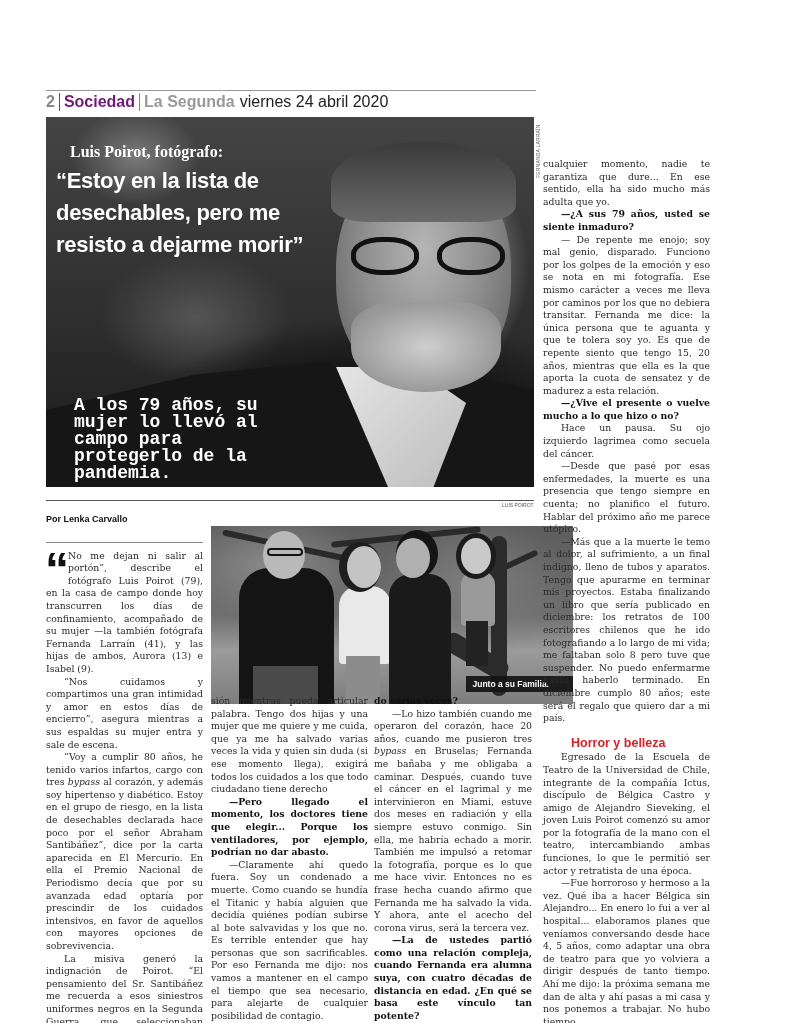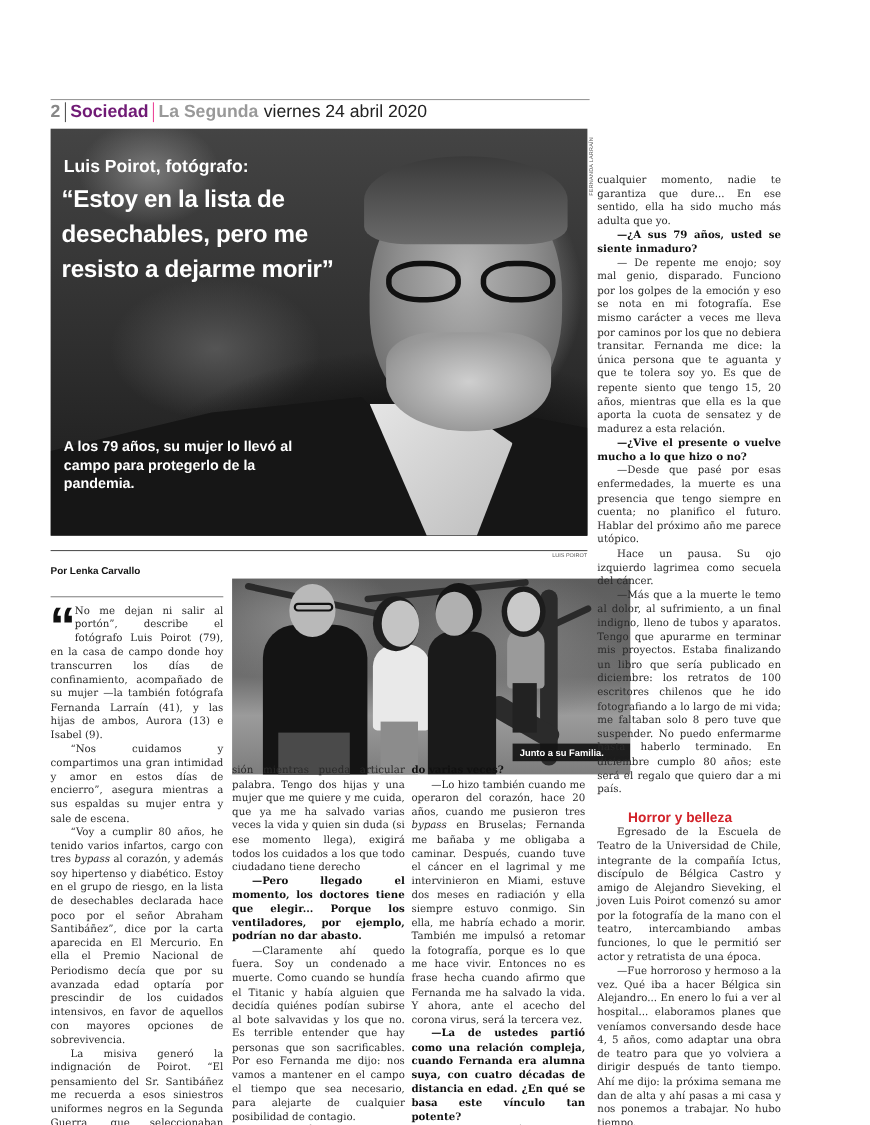--- a/index.html
+++ b/index.html
@@ -29,26 +29,26 @@
   .hero-glasses { position: absolute; left: 305px; top: 120px; width: 160px; height: 40px; }
   .hero-glasses span { position: absolute; top: 0; width: 68px; height: 38px; border: 5px solid #111; border-radius: 45%; }
   .hero-glasses span:first-child { left: 0; } .hero-glasses span:last-child { left: 86px; }
   .hero-beard { position: absolute; left: 305px; top: 185px; width: 150px; height: 90px; border-radius: 30% 30% 50% 50%;
     background: radial-gradient(ellipse, #cfcfcf 0%, #9a9a9a 70%, rgba(120,120,120,0) 100%); }
   .hero-collar { position: absolute; left: 290px; top: 250px; width: 130px; height: 120px;
     background: linear-gradient(135deg, #e5e5e5, #bdbdbd); clip-path: polygon(0 0, 60% 0, 100% 30%, 75% 100%, 40% 100%); }
   .hero-sweater { position: absolute; left: 0; top: 230px; width: 488px; height: 140px;
     background: #161616; clip-path: polygon(0 45%, 30% 20%, 58% 10%, 70% 60%, 85% 20%, 100% 30%, 100% 100%, 0 100%); }
 
-  .kicker { position: absolute; left: 12px; top: 26px; font-family: Liberation Sans, sans-serif; font-weight: bold;
+  .kicker { position: absolute; left: 24px; top: 26px; font-family: Liberation Serif, serif; font-weight: bold;
     font-size: 16px; color: #fff; }
   .headline { position: absolute; left: 10px; top: 48px; width: 270px; font-family: "Liberation Sans", sans-serif; font-weight: bold;
     font-size: 22px; line-height: 32px; color: #fff; letter-spacing: -0.3px; }
-  .subhead { position: absolute; left: 12px; top: 280px; width: 220px; font-family: Liberation Sans, sans-serif; font-weight: bold;
-    font-size: 13px; line-height: 17px; color: #fff; }
+  .subhead { position: absolute; left: 28px; top: 280px; width: 220px; font-family: Liberation Mono, monospace; font-weight: bold;
+    font-size: 18px; line-height: 17px; color: #fff; }
   .hero-credit { position: absolute; left: 535px; top: 118px; width: 8px; height: 60px; writing-mode: vertical-rl; transform: rotate(180deg);
     font-family: "Liberation Sans", sans-serif; font-size: 5px; color: #555; letter-spacing: 0.2px; }
 
   .body-rule { position: absolute; left: 46px; top: 500px; width: 488px; height: 1px; background: #555; }
 
   .col { position: absolute; font-size: 9.3px; line-height: 12.6px; text-align: justify; color: #2a2a2a; hyphens: auto; }
   .col p { text-indent: 18px; }
   .col p.noindent { text-indent: 0; }
   .col p.q { font-weight: bold; color: #111; }
   .col1 { left: 46px; top: 513px; width: 157px; }
@@ -159,20 +159,20 @@
   <p><span>—Lo hizo también cuando me operaron del corazón, hace 20 años, cuando me pusieron tres </span><em>bypass</em><span> en Bruselas; Fernanda me bañaba y me obligaba a caminar. Después, cuando tuve el cáncer en el lagrimal y me intervinieron en Miami, estuve dos meses en radiación y ella siempre estuvo conmigo. Sin ella, me habría echado a morir. También me impulsó a retomar la fotografía, porque es lo que me hace vivir. Entonces no es frase hecha cuando afirmo que Fernanda me ha salvado la vida. Y ahora, ante el acecho del corona virus, será la tercera vez.</span></p>
   <p class="q">—La de ustedes partió como una relación compleja, cuando Fernanda era alumna suya, con cuatro décadas de distancia en edad. ¿En qué se basa este vínculo tan potente?</p>
   <p>—Una relación puede terminar en</p>
 </div>
 
 <div class="col col4">
   <p class="noindent">cualquier momento, nadie te garantiza que dure... En ese sentido, ella ha sido mucho más adulta que yo.</p>
   <p class="q">—¿A sus 79 años, usted se siente inmaduro?</p>
   <p>— De repente me enojo; soy mal genio, disparado. Funciono por los golpes de la emoción y eso se nota en mi fotografía. Ese mismo carácter a veces me lleva por caminos por los que no debiera transitar. Fernanda me dice: la única persona que te aguanta y que te tolera soy yo. Es que de repente siento que tengo 15, 20 años, mientras que ella es la que aporta la cuota de sensatez y de madurez a esta relación.</p>
   <p class="q">—¿Vive el presente o vuelve mucho a lo que hizo o no?</p>
+  <p>Hace un pausa. Su ojo izquierdo lagrimea como secuela del cáncer.</p>
   <p>—Desde que pasé por esas enfermedades, la muerte es una presencia que tengo siempre en cuenta; no planifico el futuro. Hablar del próximo año me parece utópico.</p>
-  <p>Hace un pausa. Su ojo izquierdo lagrimea como secuela del cáncer.</p>
   <p>—Más que a la muerte le temo al dolor, al sufrimiento, a un final indigno, lleno de tubos y aparatos. Tengo que apurarme en terminar mis proyectos. Estaba finalizando un libro que sería publicado en diciembre: los retratos de 100 escritores chilenos que he ido fotografiando a lo largo de mi vida; me faltaban solo 8 pero tuve que suspender. No puedo enfermarme hasta haberlo terminado. En diciembre cumplo 80 años; este será el regalo que quiero dar a mi país.</p>
   <div class="sub-heading" style="color: rgb(210, 35, 42);">Horror y belleza</div>
   <p>Egresado de la Escuela de Teatro de la Universidad de Chile, integrante de la compañía Ictus, discípulo de Bélgica Castro y amigo de Alejandro Sieveking, el joven Luis Poirot comenzó su amor por la fotografía de la mano con el teatro, intercambiando ambas funciones, lo que le permitió ser actor y retratista de una época.</p>
   <p>—Fue horroroso y hermoso a la vez. Qué iba a hacer Bélgica sin Alejandro... En enero lo fui a ver al hospital... elaboramos planes que veníamos conversando desde hace 4, 5 años, como adaptar una obra de teatro para que yo volviera a dirigir después de tanto tiempo. Ahí me dijo: la próxima semana me dan de alta y ahí pasas a mi casa y nos ponemos a trabajar. No hubo tiempo.</p>
 
 </div>
 
 </body></html>

